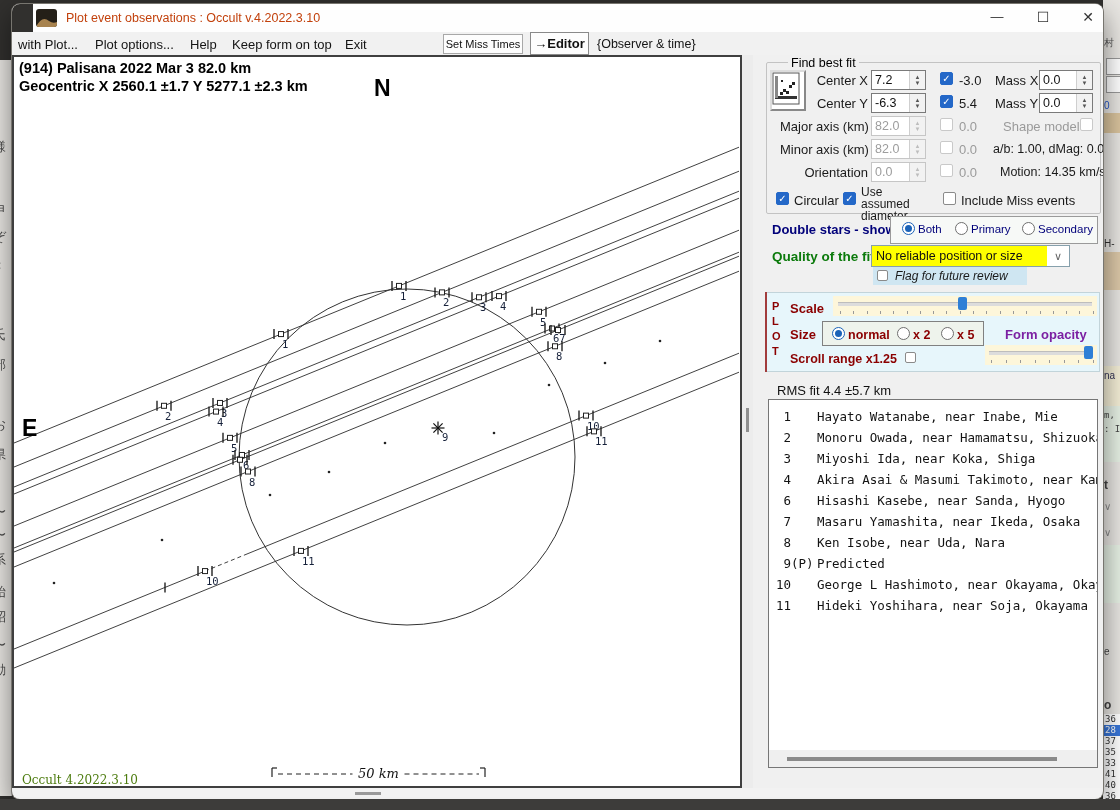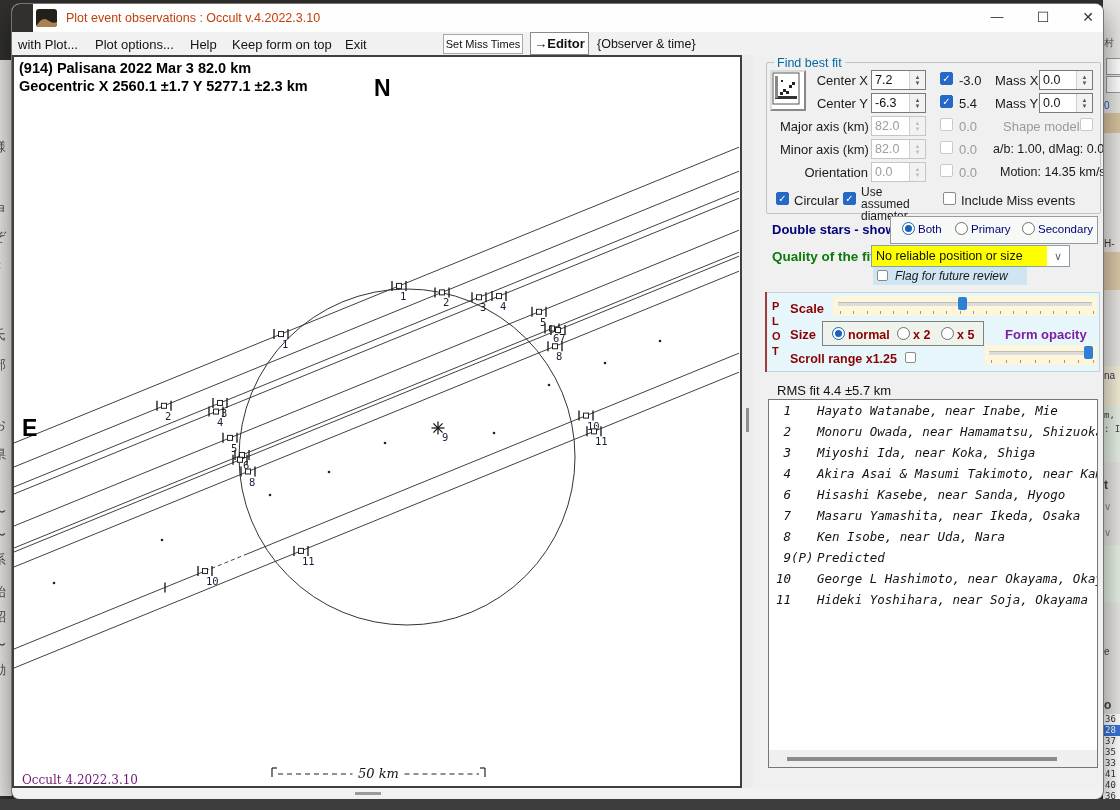--- a/index.html
+++ b/index.html
@@ -34,32 +34,32 @@
   .menu-item{position:absolute;top:37px;font-size:13px;color:#141414;white-space:nowrap;}
   .btn{position:absolute;background:#fdfdfd;border:1px solid #a8a8a8;border-radius:0;text-align:center;color:#111;}
 
   
   #plot-panel{position:absolute;left:12px;top:55px;width:730px;height:733px;background:#fff;
               border:2px solid #3f3f3f;box-sizing:border-box;}
   #plot-title1,#plot-title2{position:absolute;left:5px;font-weight:bold;font-size:14.5px;color:#000;white-space:nowrap;}
   #plot-title1{top:3px;} #plot-title2{top:21px;}
   .compass{position:absolute;font-weight:bold;font-size:23px;color:#000;}
   #chart{position:absolute;left:0;top:0;}
-  #plot-version{position:absolute;left:8px;top:716px;font-family:"DejaVu Serif",serif;font-size:12px;color:#701a75;}
+  #plot-version{position:absolute;left:8px;top:716px;font-family:"DejaVu Serif",serif;font-size:12px;color:#4d7c0f;}
 
   
   #v-gutter{position:absolute;left:742px;top:55px;width:11px;height:733px;background:#ececec;}
   #v-thumb{position:absolute;left:746px;top:408px;width:3px;height:24px;background:#8f8f8f;}
   #h-gutter{position:absolute;left:14px;top:788px;width:1087px;height:9px;background:#f2f2f2;}
   #h-thumb{position:absolute;left:355px;top:792px;width:26px;height:3px;background:#9a9a9a;}
 
   
   #right-panel{position:absolute;left:753px;top:55px;width:350px;height:733px;background:#f0f0f0;}
   .groupbox{position:absolute;border:1px solid #c3c3c3;border-radius:2px;}
-  .group-title{position:absolute;background:#f0f0f0;padding:0 3px;font-size:12.5px;color:#0369a1;}
+  .group-title{position:absolute;background:#f0f0f0;padding:0 3px;font-size:12.5px;color:#000000;margin-left:14px;}
 
   .spin{position:absolute;height:20px;background:#fff;border:1px solid #7a7a7a;box-sizing:border-box;display:flex;}
   .spin .val{flex:1;font-size:12.5px;color:#111;padding:2px 0 0 3px;overflow:hidden;}
   .spin .ud{width:15px;border-left:1px solid #cfcfcf;background:#f2f2f2;display:flex;flex-direction:column;align-items:center;justify-content:center;}
   .spin .ud span{font-size:6px;line-height:6px;color:#555;}
   .spin.dis{border-color:#c6c6c6;} .spin.dis .val{color:#9d9d9d;} .spin.dis .ud span{color:#bdbdbd;}
 
   .cb{position:absolute;width:13px;height:13px;box-sizing:border-box;background:#fff;border:1px solid #8a8a8a;border-radius:2px;}
   .cb.on{background:#2468c8;border-color:#2468c8;}
   .cb .mark{display:block;color:#fff;font-size:10px;line-height:11px;text-align:center;}
@@ -489,21 +489,21 @@
           <div class="tick" style="left: 14.5px;"></div>
           <div class="tick" style="left: 29px;"></div>
           <div class="tick" style="left: 43.5px;"></div>
           <div class="tick" style="left: 58px;"></div>
           <div class="tick" style="left: 72.5px;"></div>
           <div class="tick" style="left: 87px;"></div>
           <div class="tick" style="left: 101.5px;"></div>
         </div>
 
       <div id="rms-label">RMS fit 4.4 ±5.7 km</div>
-      <div id="listbox" style=" font-style: italic;">
+      <div id="listbox" style="padding-top: 6px;">
           <div class="obs-row"><span class="num">1</span><span class="sfx"></span><span>Hayato Watanabe, near Inabe, Mie</span></div>
           <div class="obs-row"><span class="num">2</span><span class="sfx"></span><span>Monoru Owada, near Hamamatsu, Shizuoka</span></div>
           <div class="obs-row"><span class="num">3</span><span class="sfx"></span><span>Miyoshi Ida, near Koka, Shiga</span></div>
           <div class="obs-row"><span class="num">4</span><span class="sfx"></span><span>Akira Asai &amp; Masumi Takimoto, near Kame</span></div>
           <div class="obs-row"><span class="num">6</span><span class="sfx"></span><span>Hisashi Kasebe, near Sanda, Hyogo</span></div>
           <div class="obs-row"><span class="num">7</span><span class="sfx"></span><span>Masaru Yamashita, near Ikeda, Osaka</span></div>
           <div class="obs-row"><span class="num">8</span><span class="sfx"></span><span>Ken Isobe, near Uda, Nara</span></div>
           <div class="obs-row"><span class="num">9</span><span class="sfx">(P)</span><span>Predicted</span></div>
           <div class="obs-row"><span class="num">10</span><span class="sfx"></span><span>George L Hashimoto, near Okayama, Okaya</span></div>
           <div class="obs-row"><span class="num">11</span><span class="sfx"></span><span>Hideki Yoshihara, near Soja, Okayama</span></div>

